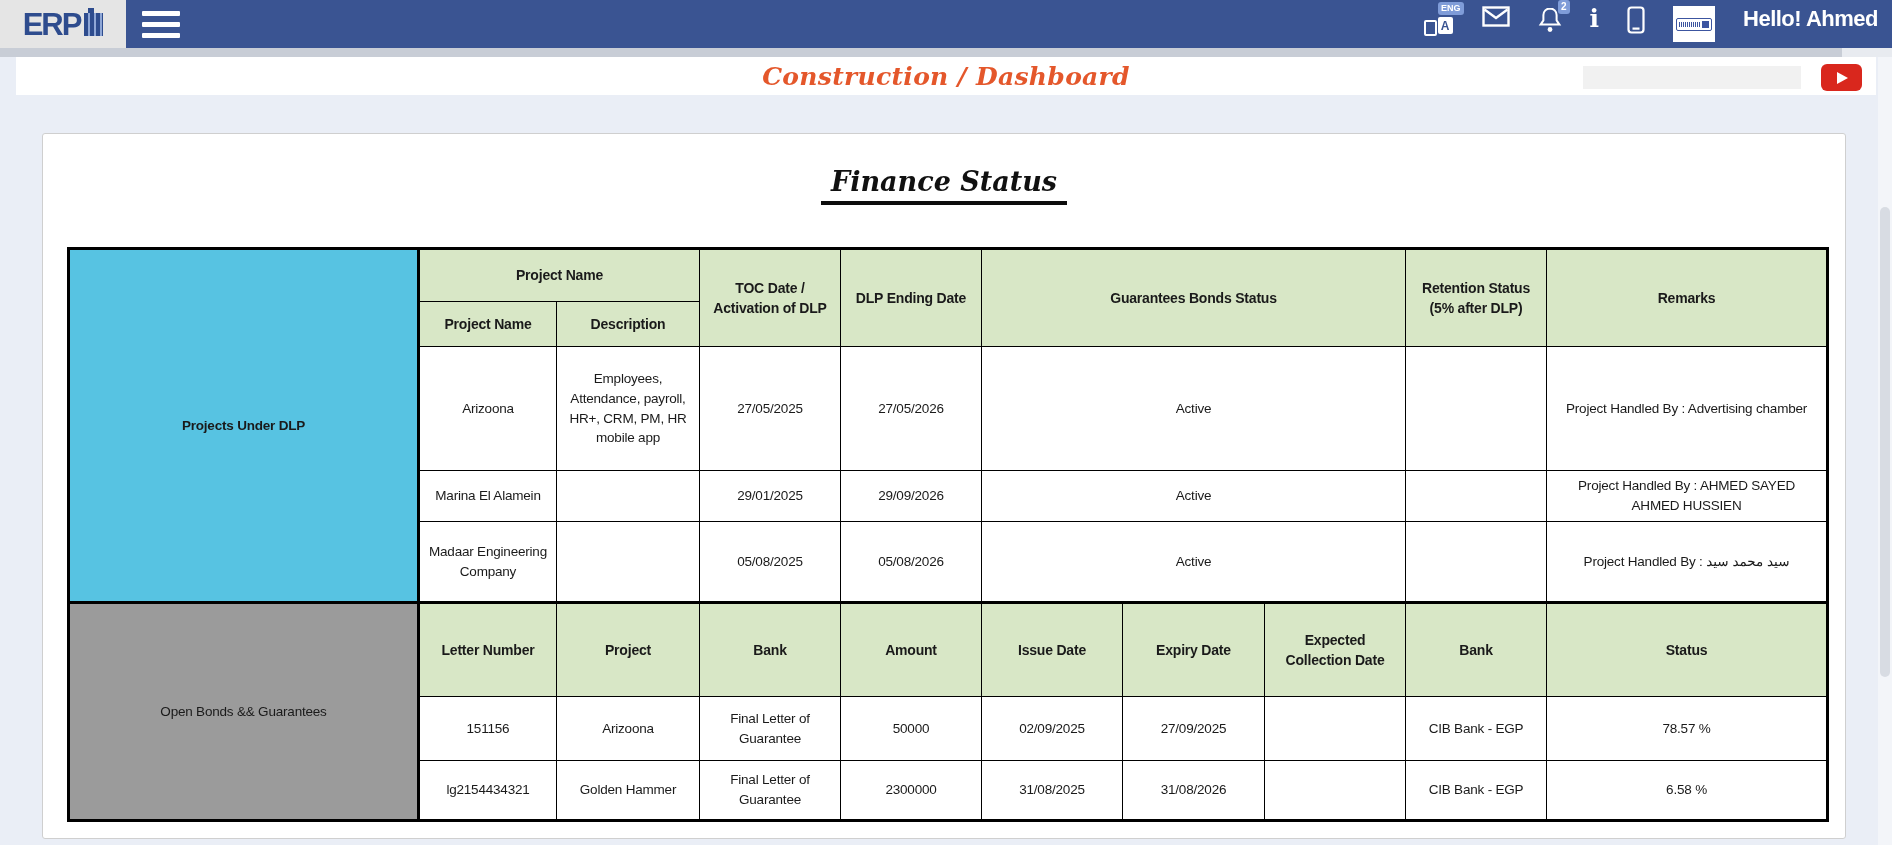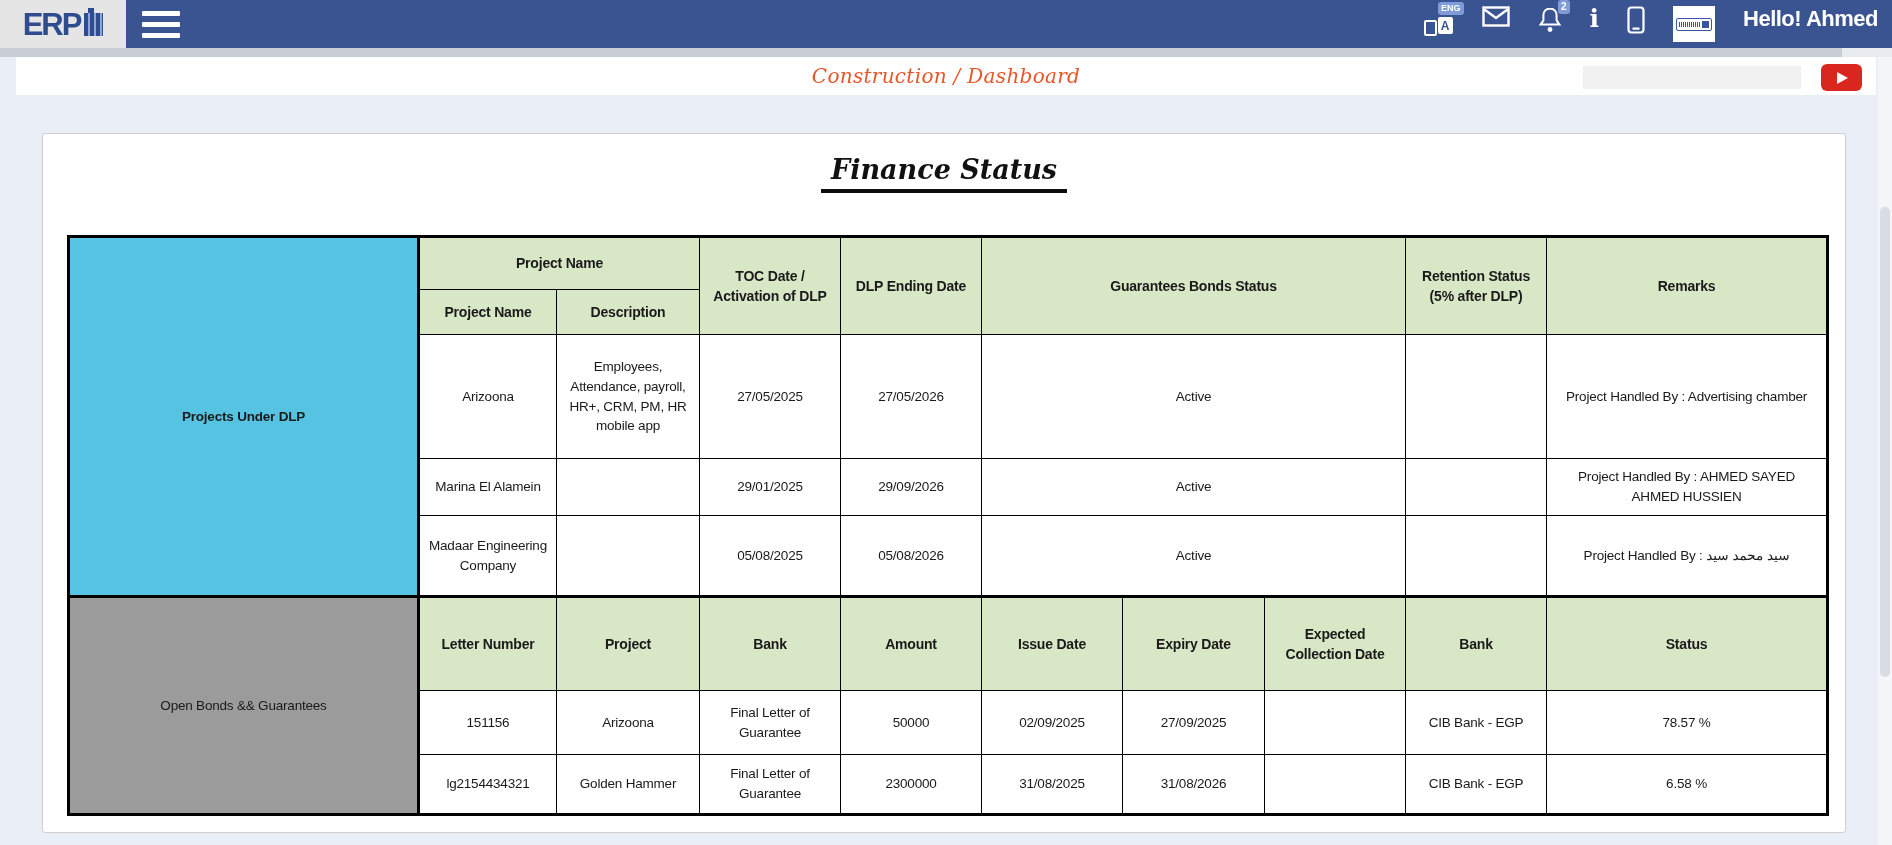--- a/index.html
+++ b/index.html
@@ -36,40 +36,40 @@
   .hb { width:42px; height:36px; background:#fff; display:flex; align-items:center; justify-content:center; cursor:pointer; }
   .hb-pill { border:1px solid #3c55a0; border-radius:2px; padding:2px 2px; display:flex; align-items:center; gap:1px; }
   .hb-txt { width:22px; height:5px; background:repeating-linear-gradient(90deg,#3c55a0 0 1px,transparent 1px 2px); }
   .hb-sq { width:7px; height:7px; background:#3c55a0; }
 
   .greeting { color:#fff; font-size:22px; font-weight:800; letter-spacing:-0.5px; cursor:pointer; white-space:nowrap; }
 
   
   .hstrip { height:9px; background:linear-gradient(to right,#c8cdd6 0,#c8cdd6 1842px,#e8ebf0 1842px); }
   .crumb-bar { height:38px; background:#fff; margin:0 16px; position:relative; display:flex; align-items:center; justify-content:center; }
-  .crumb { color:#e4572b; font-family:"DejaVu Serif", serif; font-style:italic; font-weight:400; font-size:20px; letter-spacing:0.3px; }
+  .crumb { color:#e4572b; font-family:"DejaVu Serif", serif; font-style:italic; font-weight:700; font-size:25px; letter-spacing:0.3px; }
   .crumb-controls { position:absolute; right:14px; top:7px; display:flex; gap:20px; align-items:center; }
   .search-input { width:218px; height:23px; background:#f1f1f1; border:none; outline:none; }
   .play-btn { width:41px; height:27px; background:#d9271d; border:none; border-radius:6px; display:flex; align-items:center; justify-content:center; cursor:pointer; }
   .play-tri { width:0; height:0; border-left:11px solid #fff; border-top:6.5px solid transparent; border-bottom:6.5px solid transparent; margin-left:2px; }
 
   
   .card { margin:38px 46px 0 42px; background:#fff; border:1px solid #cfcfcf; border-radius:3px; padding:14px 24px 16px; }
   .title-wrap { text-align:center; margin:6px 0 42px; }
-  .title { display:inline-block; font-family:"DejaVu Serif", serif; font-style:italic; font-weight:700; font-size:27px; color:#111; border-bottom:4px solid #0d0d0d; padding:0 10px 4px; }
+  .title { display:inline-block; font-family:"DejaVu Serif", serif; font-style:italic; font-weight:700; font-size:27px; color:#111; border-bottom:4px solid #0d0d0d; padding:0 10px 4px;margin-top:12px; }
 
   
   table.fin { width:100%; border-collapse:collapse; table-layout:fixed; border:3px solid #000; }
   .fin th, .fin td { border:1px solid #000; text-align:center; vertical-align:middle; padding:4px 9px; font-size:13.5px; line-height:1.45; color:#1a1a1a; letter-spacing:-0.2px; overflow:hidden; }
   .fin th { background:#d8e7c6; font-weight:700; font-size:14px; }
   .col-label { border-right:3px solid #000 !important;margin-left:39px; }
   .lbl-dlp  { background:#57c3e2; color:#fff; font-weight:700; font-size:13.5px; }
   .lbl-bonds{ background:#9b9b9b; color:#fff; font-weight:400; font-size:13.5px; }
   .bonds-head th, .bonds-head td { border-top:3px solid #000; }
-  tr.h-g{height:53px} tr.h-s{height:45px} tr.d1{height:124px} tr.d2{height:57px} tr.d3{height:81px}
+  tr.h-g{height:53px} tr.h-s{height:45px} tr.d1{height:124px} tr.d2{height:51px} tr.d3{height:81px}
   tr.bh{height:94px} tr.b1{height:64px} tr.b2{height:60px}
 
   
   .vscroll { position:fixed; top:57px; right:0; width:14px; height:788px; background:#f3f5f9; }
   .vthumb { position:absolute; top:150px; left:2px; width:10px; height:470px; background:#d8dce3; border-radius:5px; cursor:pointer; }
 </style>
 </head>
 <body>
 
 <div class="topbar">

